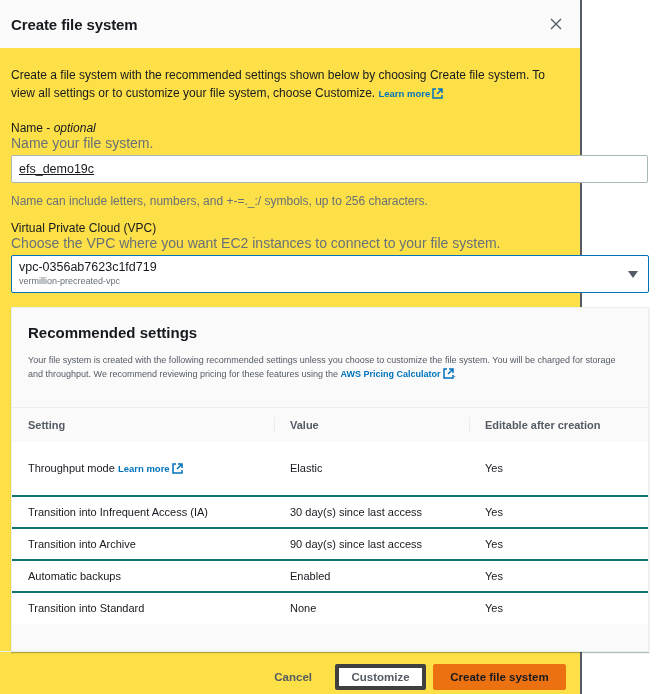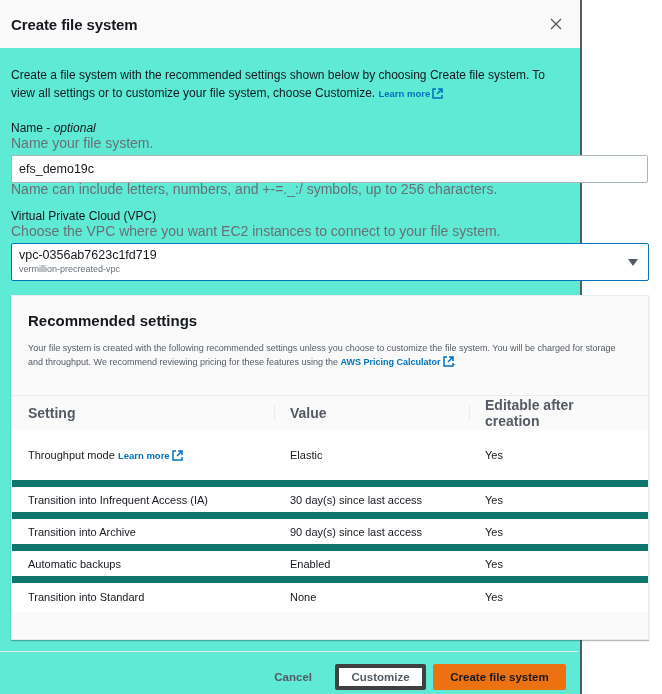--- a/index.html
+++ b/index.html
@@ -4,21 +4,21 @@
   <style>
     * { box-sizing: border-box; margin: 0; padding: 0; }
     html, body {
       width: 662px; height: 694px; overflow: hidden;
       background: #ffffff;
       font-family: "Liberation Sans", sans-serif;
       color: #16191f;
     }
     .modal {
       position: relative; width: 582px; height: 694px;
-      background: #5eead4;
+      background: #fde047;
       border-right: 2px solid #545b64;
     }
     .modal-header {
       height: 48px; background: #fafafa;
       display: flex; align-items: center; justify-content: space-between;
       padding: 0 14px 0 11px;
     }
     .modal-title { font-size: 15px; font-weight: bold; color: #16191f; letter-spacing: -0.1px; }
     .close-btn {
       width: 20px; height: 20px; display: flex; align-items: center; justify-content: center;
@@ -30,23 +30,23 @@
     .ext-icon { display: inline-block; vertical-align: -2px; margin-left: 2px; }
 
     .field { margin-top: 18px; }
     .field-label { font-size: 12px; color: #16191f; line-height: 15px; }
     .field-label em { font-style: italic; }
     .field-desc { font-size: 14px; color: #687078; line-height: 13px; margin-top: 1px; }
     .text-input {
       margin-top: 5px; width: 637px; height: 28px;
       border: 1px solid #aab7b8; border-radius: 2px;
       padding: 0 7px; font-size: 12.5px; color: #16191f;
-      font-family: "Liberation Sans", sans-serif; background: #fff;
+      font-family: "Liberation Sans", sans-serif; background: #fff; text-decoration: underline;
     }
-    .field-constraint { font-size: 14px; color: #687078; margin-top: 0; line-height: 12px; }
+    .field-constraint { font-size: 12px; color: #687078; margin-top: 12px; line-height: 12px; }
 
     .field-vpc { margin-top: 14px; }
     .select {
       margin-top: 5px; width: 638px; height: 38px;
       border: 1px solid #0073bb; border-radius: 2px;
       padding: 4px 7px; position: relative; cursor: pointer; background: #fff;
     }
     .select-primary { font-size: 12.5px; color: #16191f; line-height: 15px; }
     .select-secondary { font-size: 9px; color: #687078; line-height: 13px; }
     .caret { position: absolute; right: 10px; top: 15px; }
@@ -57,29 +57,29 @@
       box-shadow: 0 1px 1px rgba(0,28,36,0.3);
       position: relative;
     }
     .rec-head { padding: 15px 16px 0 16px; height: 99px; }
     .rec-title { font-size: 15px; font-weight: bold; color: #16191f; line-height: 20px; }
     .rec-desc { font-size: 9px; color: #545b64; line-height: 14px; margin-top: 10px; }
     .rec-desc .link { font-size: 9px; }
 
     table.settings { width: 100%; border-collapse: collapse; border-top: 1px solid #eaeded; }
     table.settings th {
-      height: 34px; text-align: left; font-size: 14px; font-weight: bold; color: #545b64;
+      height: 34px; text-align: left; font-size: 11px; font-weight: bold; color: #545b64;
       padding: 0 16px; position: relative; background: #fafafa;
     }
     table.settings th.col-sep::before {
       content: ""; position: absolute; left: 0; top: 9px; height: 16px; width: 1px; background: #eaeded;
     }
     table.settings td {
       font-size: 11px; color: #16191f; padding: 0 16px; background: #fff;
-      border-top: 7px solid #0f766e;
+      border-top: 2px solid #0f766e;
     }
     table.settings tr.first td { height: 54px; border-top: none; }
     table.settings tr.row td { height: 32px; }
     .col1 { width: 262px; }
     .col2 { width: 195px; }
 
     .footer-divider { position: absolute; left: 0; right: 2px; top: 651px; height: 1px; background: #eaeded; }
     .footer { position: absolute; right: 14px; top: 664px; display: flex; align-items: center; gap: 0; }
     .btn {
       height: 26px; font-size: 11.5px; font-weight: bold; font-family: "Liberation Sans", sans-serif;

